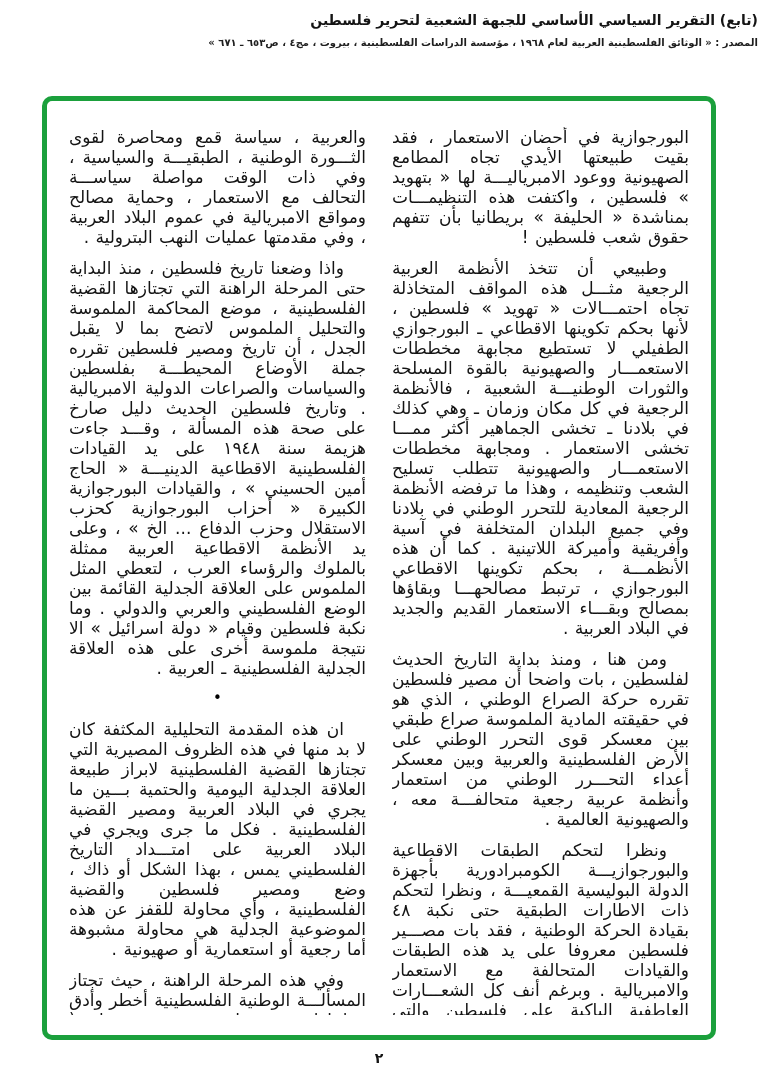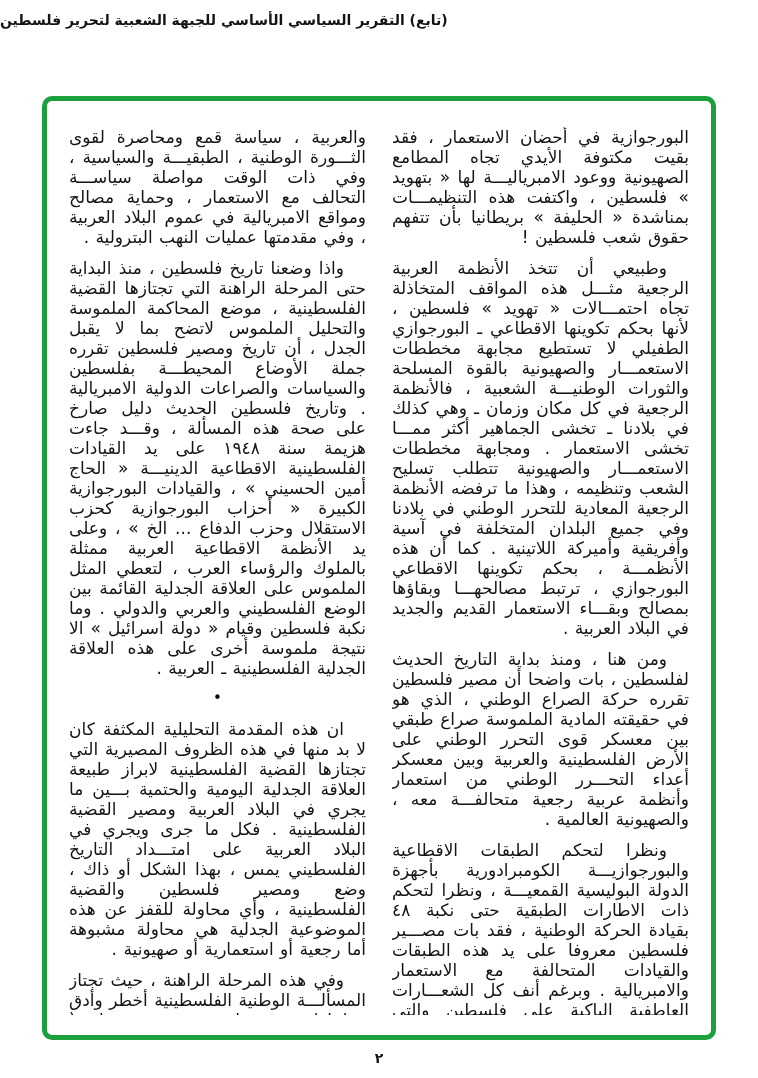--- a/index.html
+++ b/index.html
@@ -13,21 +13,21 @@
     color: #141414;
     position: relative;
   }
   .sheet {
     width: 758px; height: 1078px;
     position: relative;
     overflow: hidden;
     background: #ffffff;
   }
   .doc-header {
-    text-align: left;
+    text-align: right;
     padding-top: 12px;
   }
   .doc-title {
     font-size: 14px;
     font-weight: bold;
     letter-spacing: 0.2px;
   }
   .doc-source {
     font-size: 10px;
     font-weight: bold;
@@ -83,27 +83,28 @@
     font-weight: bold;
   }
 </style>
 </head>
 <body>
 
 <div class="sheet">
 
   <header class="doc-header">
     <div class="doc-title">(تابع) التقرير السياسي الأساسي للجبهة الشعبية لتحرير فلسطين</div>
+    <div class="doc-source">المصدر : « الوثائق الفلسطينية العربية لعام ١٩٦٨ ، مؤسسة الدراسات الفلسطينية ، بيروت ، مج٤ ، ص٦٥٣ ـ ٦٧١ »</div>
   </header>
 
   <main class="frame">
     <div class="cols">
 
       <section class="col">
-        <p class="para noindent">البورجوازية في أحضان الاستعمار ، فقد بقيت مكتوفة الأيدي تجاه المطامع الصهيونية ووعود الامبرياليـــة لها « بتهويد » فلسطين ، واكتفت هذه التنظيمـــات بمناشدة « الحليفة » بريطانيا بأن تتفهم حقوق شعب فلسطين !</p>
+        <p class="para noindent">البورجوازية في أحضان الاستعمار ، فقد بقيت طبيعتها الأيدي تجاه المطامع الصهيونية ووعود الامبرياليـــة لها « بتهويد » فلسطين ، واكتفت هذه التنظيمـــات بمناشدة « الحليفة » بريطانيا بأن تتفهم حقوق شعب فلسطين !</p>
         <p class="para">وطبيعي أن تتخذ الأنظمة العربية الرجعية مثـــل هذه المواقف المتخاذلة تجاه احتمـــالات « تهويد » فلسطين ، لأنها بحكم تكوينها الاقطاعي ـ البورجوازي الطفيلي لا تستطيع مجابهة مخططات الاستعمـــار والصهيونية بالقوة المسلحة والثورات الوطنيـــة الشعبية ، فالأنظمة الرجعية في كل مكان وزمان ـ وهي كذلك في بلادنا ـ تخشى الجماهير أكثر ممـــا تخشى الاستعمار . ومجابهة مخططات الاستعمـــار والصهيونية تتطلب تسليح الشعب وتنظيمه ، وهذا ما ترفضه الأنظمة الرجعية المعادية للتحرر الوطني في بلادنا وفي جميع البلدان المتخلفة في آسية وأفريقية وأميركة اللاتينية . كما أن هذه الأنظمـــة ، بحكم تكوينها الاقطاعي البورجوازي ، ترتبط مصالحهـــا وبقاؤها بمصالح وبقـــاء الاستعمار القديم والجديد في البلاد العربية .</p>
         <p class="para">ومن هنا ، ومنذ بداية التاريخ الحديث لفلسطين ، بات واضحا أن مصير فلسطين تقرره حركة الصراع الوطني ، الذي هو في حقيقته المادية الملموسة صراع طبقي بين معسكر قوى التحرر الوطني على الأرض الفلسطينية والعربية وبين معسكر أعداء التحـــرر الوطني من استعمار وأنظمة عربية رجعية متحالفـــة معه ، والصهيونية العالمية .</p>
         <p class="para">ونظرا لتحكم الطبقات الاقطاعية والبورجوازيـــة الكومبرادورية بأجهزة الدولة البوليسية القمعيـــة ، ونظرا لتحكم ذات الاطارات الطبقية حتى نكبة ٤٨ بقيادة الحركة الوطنية ، فقد بات مصـــير فلسطين معروفا على يد هذه الطبقات والقيادات المتحالفة مع الاستعمار والامبريالية . وبرغم أنف كل الشعـــارات العاطفية الباكية على فلسطين والتي أطلقتها هـــذه الطبقات الحاكمة فقد مارست ، في حقيقة الموقف ، موقفا متهادنا مع الاستعمار ومتخاذلا تجاه مخططاته العاملة على « تهويد » فلسطين . وبدلا من الرد على الاستعمار بخلق جبهة صداد وطنية عريضة معه ، وهذا ليس من طبيعتها الطبقية الرجعية ـ فقد مارست ، على امتداد تاريخ حركة التحرر الوطني الفلسطينية</p>
       </section>
 
       <section class="col">
         <p class="para noindent">والعربية ، سياسة قمع ومحاصرة لقوى الثـــورة الوطنية ، الطبقيـــة والسياسية ، وفي ذات الوقت مواصلة سياســـة التحالف مع الاستعمار ، وحماية مصالح ومواقع الامبريالية في عموم البلاد العربية ، وفي مقدمتها عمليات النهب البترولية .</p>
         <p class="para">واذا وضعنا تاريخ فلسطين ، منذ البداية حتى المرحلة الراهنة التي تجتازها القضية الفلسطينية ، موضع المحاكمة الملموسة والتحليل الملموس لاتضح بما لا يقبل الجدل ، أن تاريخ ومصير فلسطين تقرره جملة الأوضاع المحيطـــة بفلسطين والسياسات والصراعات الدولية الامبريالية . وتاريخ فلسطين الحديث دليل صارخ على صحة هذه المسألة ، وقـــد جاءت هزيمة سنة ١٩٤٨ على يد القيادات الفلسطينية الاقطاعية الدينيـــة « الحاج أمين الحسيني » ، والقيادات البورجوازية الكبيرة « أحزاب البورجوازية كحزب الاستقلال وحزب الدفاع ... الخ » ، وعلى يد الأنظمة الاقطاعية العربية ممثلة بالملوك والرؤساء العرب ، لتعطي المثل الملموس على العلاقة الجدلية القائمة بين الوضع الفلسطيني والعربي والدولي . وما نكبة فلسطين وقيام « دولة اسرائيل » الا نتيجة ملموسة أخرى على هذه العلاقة الجدلية الفلسطينية ـ العربية .</p>
         <div class="bullet">•</div>
         <p class="para">ان هذه المقدمة التحليلية المكثفة كان لا بد منها في هذه الظروف المصيرية التي تجتازها القضية الفلسطينية لابراز طبيعة العلاقة الجدلية اليومية والحتمية بـــين ما يجري في البلاد العربية ومصير القضية الفلسطينية . فكل ما جرى ويجري في البلاد العربية على امتـــداد التاريخ الفلسطيني يمس ، بهذا الشكل أو ذاك ، وضع ومصير فلسطين والقضية الفلسطينية ، وأي محاولة للقفز عن هذه الموضوعية الجدلية هي محاولة مشبوهة أما رجعية أو استعمارية أو صهيونية .</p>

